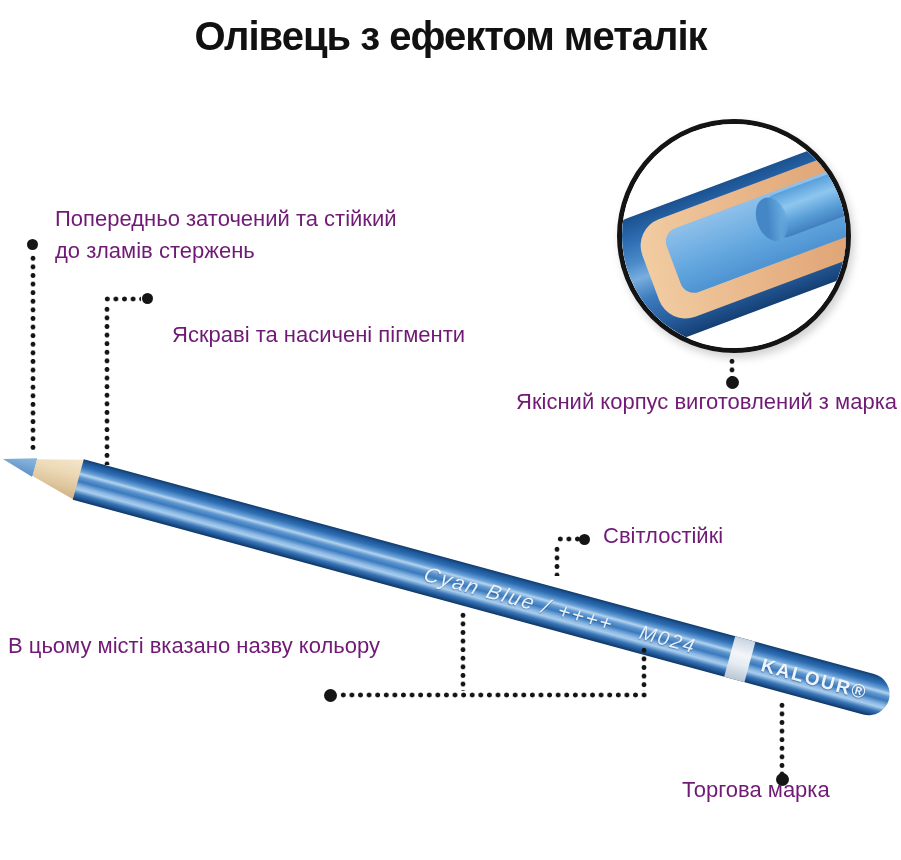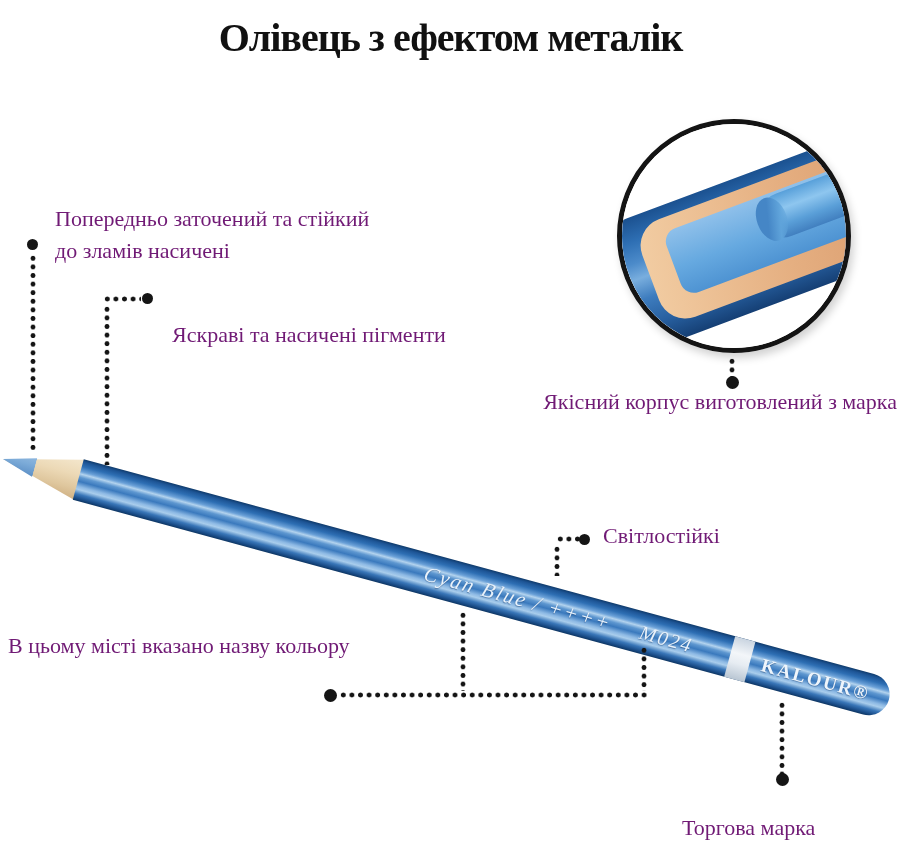--- a/index.html
+++ b/index.html
@@ -1,31 +1,31 @@
 <!DOCTYPE html>
 <html><head>
 <meta charset="utf-8">
 <style>
   html,body{margin:0;padding:0;background:#fff;}
   .canvas{
     position:relative;width:901px;height:860px;background:#ffffff;overflow:hidden;
-    font-family:Liberation Serif, serif;color:#1f1f1f;
+    font-family:Liberation Sans, sans-serif;color:#1f1f1f;
   }
   .title{
     position:absolute;top:14px;left:0;right:0;margin:0;text-align:center;
     font-size:40px;font-weight:bold;letter-spacing:-1px;color:#111;
   }
   .ann{position:absolute;font-size:22px;line-height:1.45;color:#701a75;}
   .ann .line{display:block;}
   .ann-presharpened{left:55px;top:203px;width:470px;}
   .ann-pigments{left:172px;top:283px;margin-top:36px;}
   .ann-wood{right:4px;top:386px;}
   .ann-lightfast{left:603px;top:520px;}
   .ann-colorname{left:8px;top:628px;width:470px;line-height:1.62;}
-  .ann-trademark{left:682px;top:812px;}
+  .ann-trademark{left:682px;top:774px;}
 
   
   .vdots{position:absolute;width:6px;background-image:radial-gradient(circle at 3px 4.3px,#151515 2.1px,rgba(21,21,21,0) 2.8px);background-size:6px 8.6px;background-repeat:repeat-y;}
   .hdots{position:absolute;height:6px;background-image:radial-gradient(circle at 4.3px 3px,#151515 2.1px,rgba(21,21,21,0) 2.8px);background-size:8.6px 6px;background-repeat:repeat-x;}
   .dot{position:absolute;border-radius:50%;background:#151515;}
 
   
   .inset{
     position:absolute;left:617px;top:119px;width:224px;height:224px;
     border:5px solid #141414;border-radius:50%;
@@ -96,21 +96,21 @@
 </style>
 </head>
 <body>
 
 <div class="canvas">
 
   <h1 class="title">Олівець з ефектом металік</h1>
 
   <div class="ann ann-presharpened">
     <span class="line">Попередньо заточений та стійкий</span>
-    <span class="line">до зламів насичені</span>
+    <span class="line">до зламів стержень</span>
   </div>
   <div class="dot" style="left:27px;top:239px;width:11px;height:11px;"></div>
   <div class="vdots" style="left:30px;top:254px;height:198px;"></div>
 
   <div class="ann ann-pigments">Яскраві та насичені пігменти</div>
   <div class="dot" style="left:142px;top:293px;width:11px;height:11px;"></div>
   <div class="hdots" style="left:103px;top:296px;width:38px;"></div>
   <div class="vdots" style="left:104px;top:305px;height:160px;"></div>
 
   <div class="inset">

